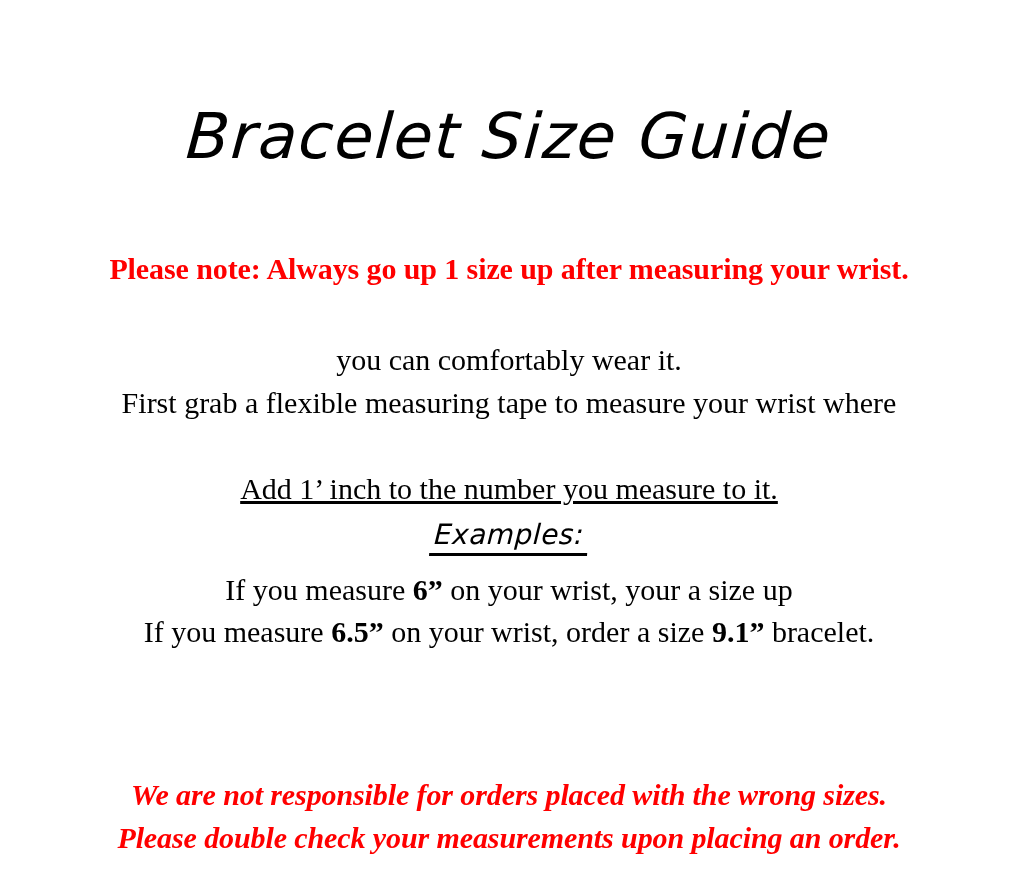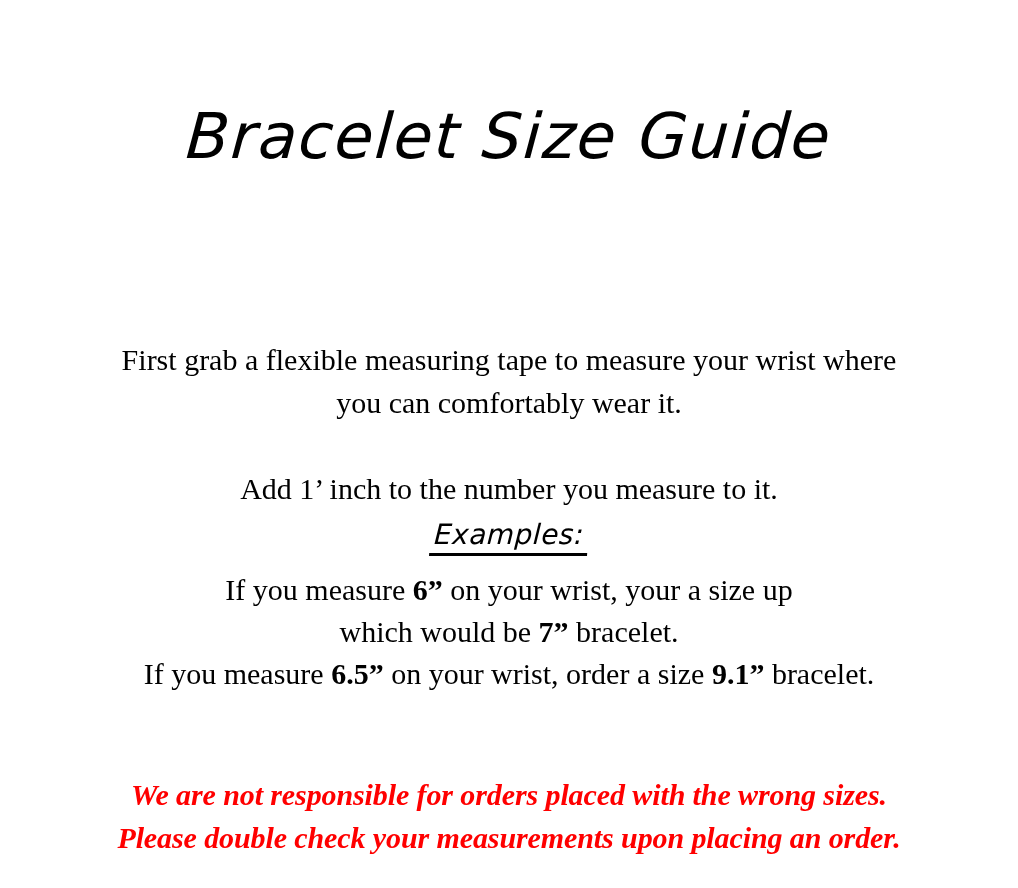--- a/index.html
+++ b/index.html
@@ -63,20 +63,21 @@
     line-height: 43px;
   }
 
   .para-add {
     position: absolute;
     left: 0;
     right: 0;
     top: 437px;
     font-size: 30px;
     line-height: 43px;
+    text-decoration: underline;
   }
 
   
   .examples-heading {
     position: absolute;
     left: 0;
     right: 0;
     top: 518px;
     font-family: "DejaVu Sans", sans-serif;
     font-size: 28px;
@@ -119,36 +120,36 @@
 
   .line { display: block; }
 </style>
 </head>
 <body>
 
 <div class="page">
 
   <h1 class="title">Bracelet Size Guide</h1>
 
+  <p class="red-note">Please note: Always go up 1 size up after measuring your wrist.</p>
 
   <p class="para-measure">
+    <span class="line">you can comfortably wear it.</span>
     <span class="line">First grab a flexible measuring tape to measure your wrist where</span>
-    <span class="line">you can comfortably wear it.</span>
   </p>
 
   <p class="para-add">Add 1’ inch to the number you measure to it.</p>
 
   <div class="examples-heading">
     <span class="u">Examples:</span>
   </div>
 
   <div class="examples-body">
     <span class="line"><span>If you measure </span><b>6”</b><span> on your wrist, your a size up</span></span>
 
-    <span class="line"><span>which would be </span><b>7”</b><span> bracelet.</span></span>
 
     <span class="line"><span>If you measure </span><b>6.5”</b><span> on your wrist, order a size </span><b>9.1”</b><span> bracelet.</span></span>
   </div>
 
   <p class="red-warning">
     <span class="line">We are not responsible for orders placed with the wrong sizes.</span>
     <span class="line">Please double check your measurements upon placing an order.</span>
   </p>
 
 </div>

